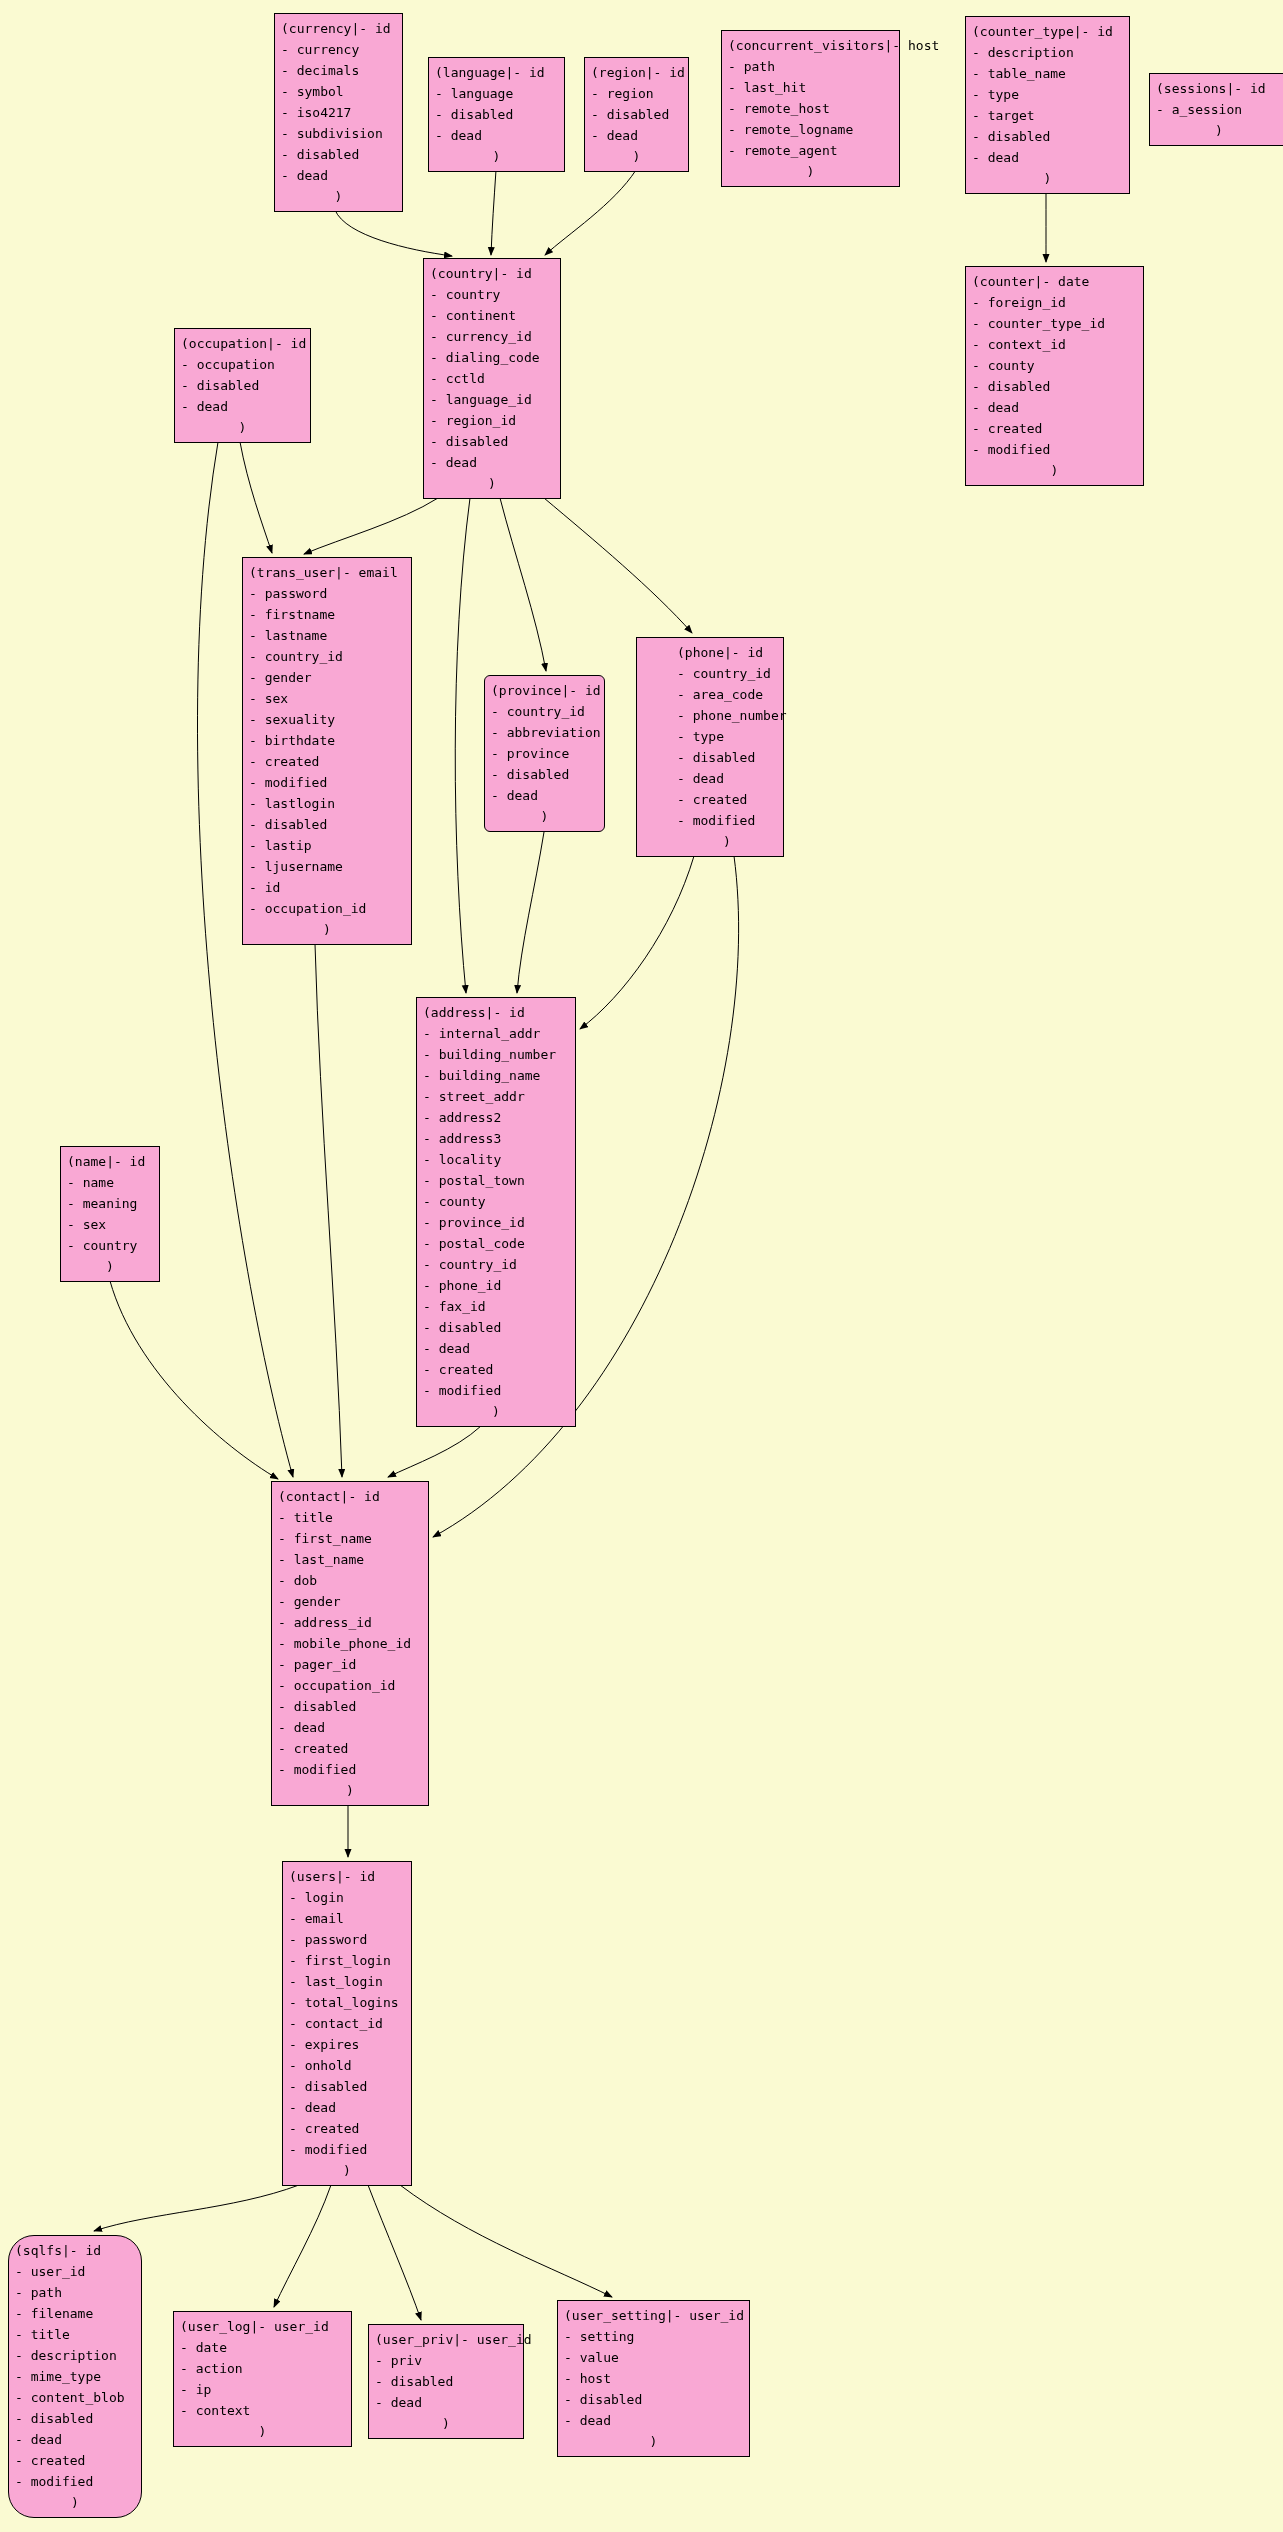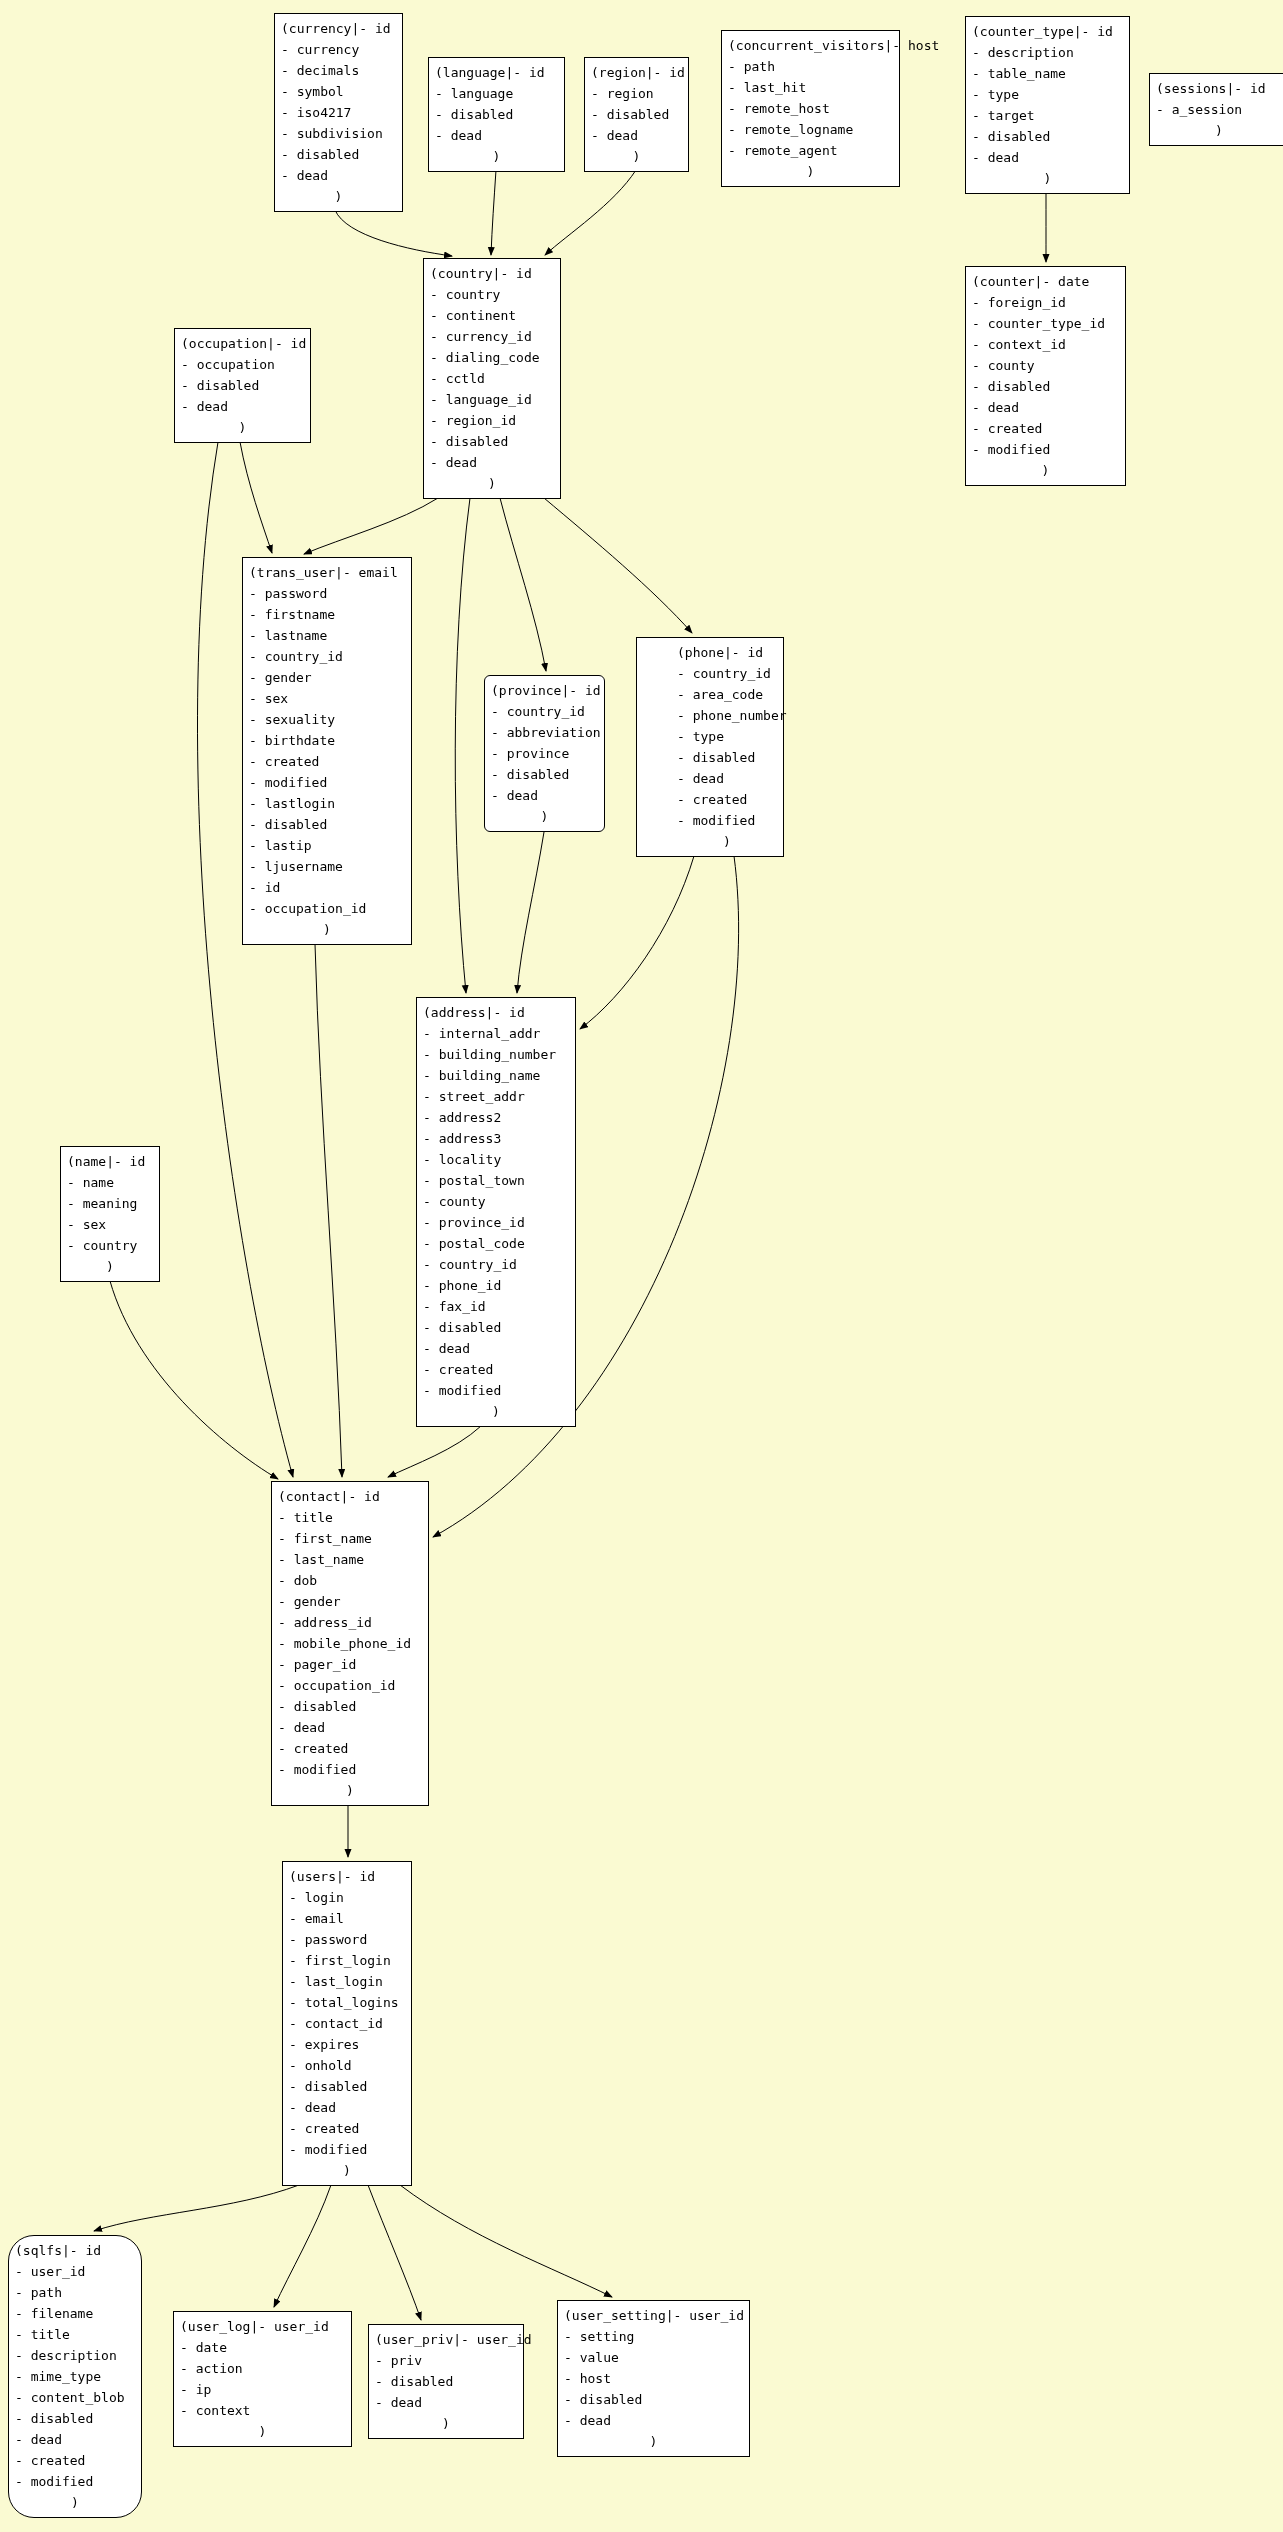--- a/index.html
+++ b/index.html
@@ -9,21 +9,21 @@
     background:#fafad2;
     overflow:hidden;
     font-family:"DejaVu Sans Mono","Liberation Mono",monospace;
     font-size:13px;
     color:#000;
   }
   #edges{position:absolute;left:0;top:0;width:1283px;height:2532px;}
   #nodes{position:absolute;left:0;top:0;width:1283px;height:2532px;}
   .tbox{
     position:absolute;
-    background:#ffffff;
+    background:#f9a8d4;
     border:1px solid #000;
     box-sizing:border-box;
     padding:4px 6px;
     white-space:nowrap;
   }
   .tb-line{height:21px;line-height:21px;}
   .tb-footer{text-align:center;}
   .edge{fill:none;stroke:#000;stroke-width:1;}
 </style>
 </head>
@@ -101,21 +101,21 @@
         <div class="tb-line tb-field">- target</div>
         <div class="tb-line tb-field">- disabled</div>
         <div class="tb-line tb-field">- dead</div>
         <div class="tb-line tb-footer">)</div>
       </div>
       <div class="tbox" style="left: 1149px; top: 73px; width: 140px;">
         <div class="tb-line tb-header">(sessions|- id</div>
         <div class="tb-line tb-field">- a_session</div>
         <div class="tb-line tb-footer">)</div>
       </div>
-      <div class="tbox" style="left: 965px; top: 266px; width: 161px;">
+      <div class="tbox" style="left: 965px; top: 266px; width: 179px;">
         <div class="tb-line tb-header">(counter|- date</div>
         <div class="tb-line tb-field">- foreign_id</div>
         <div class="tb-line tb-field">- counter_type_id</div>
         <div class="tb-line tb-field">- context_id</div>
         <div class="tb-line tb-field">- county</div>
         <div class="tb-line tb-field">- disabled</div>
         <div class="tb-line tb-field">- dead</div>
         <div class="tb-line tb-field">- created</div>
         <div class="tb-line tb-field">- modified</div>
         <div class="tb-line tb-footer">)</div>

